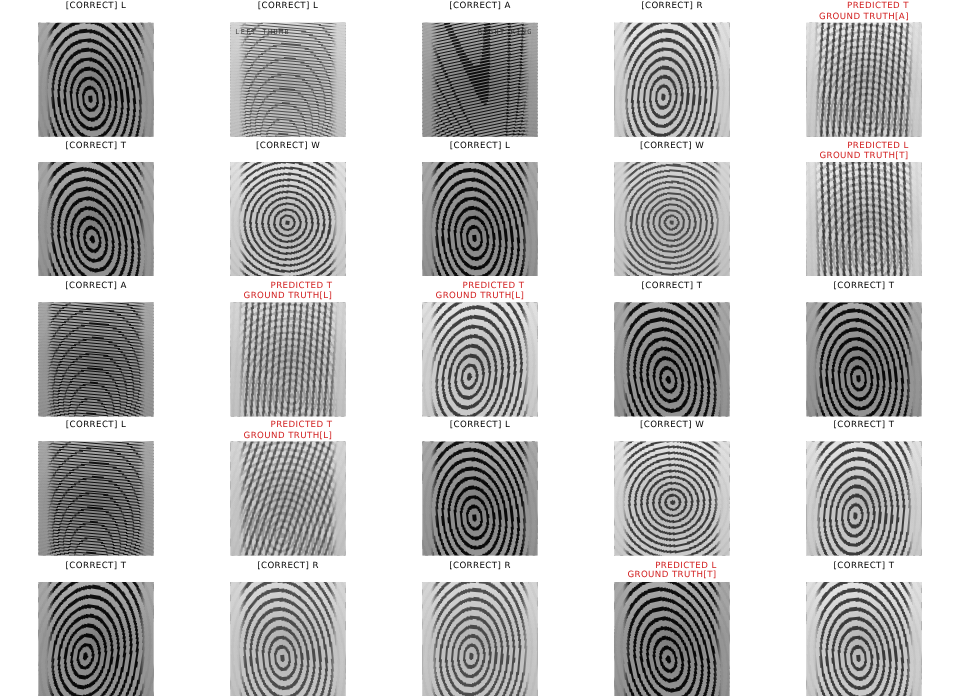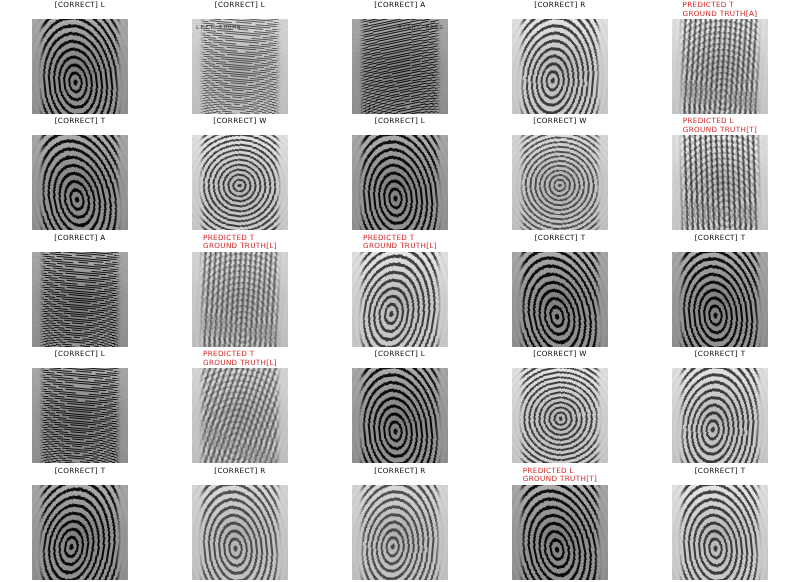--- a/index.html
+++ b/index.html
@@ -24,21 +24,21 @@
     position: relative;
     display: flex;
     flex-direction: column;
     align-items: center;
     justify-content: flex-start;
     box-sizing: border-box;
   }
   .caption {
     font-size: 7.2px;
     line-height: 8.6px;
-    text-align: left;
+    text-align: right;
     letter-spacing: 0.35px;
     white-space: pre-line;
     margin: 0;
     padding: 1px 0 1px 0;
     height: 19px;
     box-sizing: border-box;
     display: flex;
     flex-direction: column;
     justify-content: flex-start;
     align-items: center;

